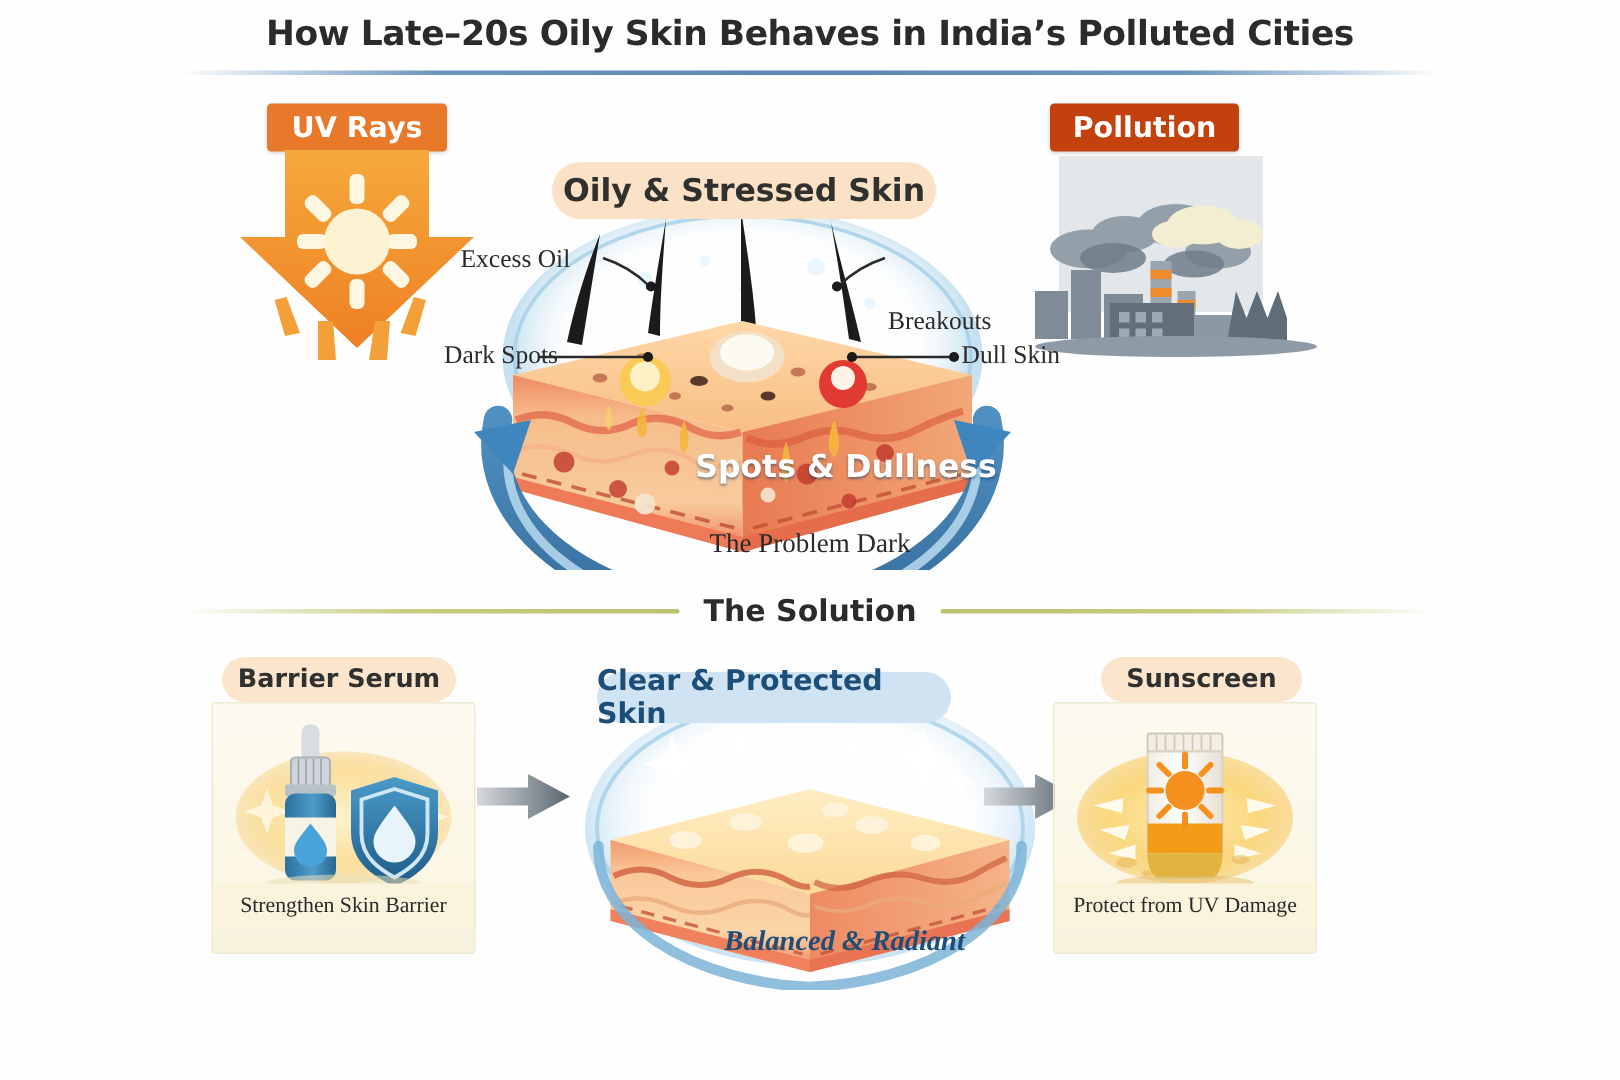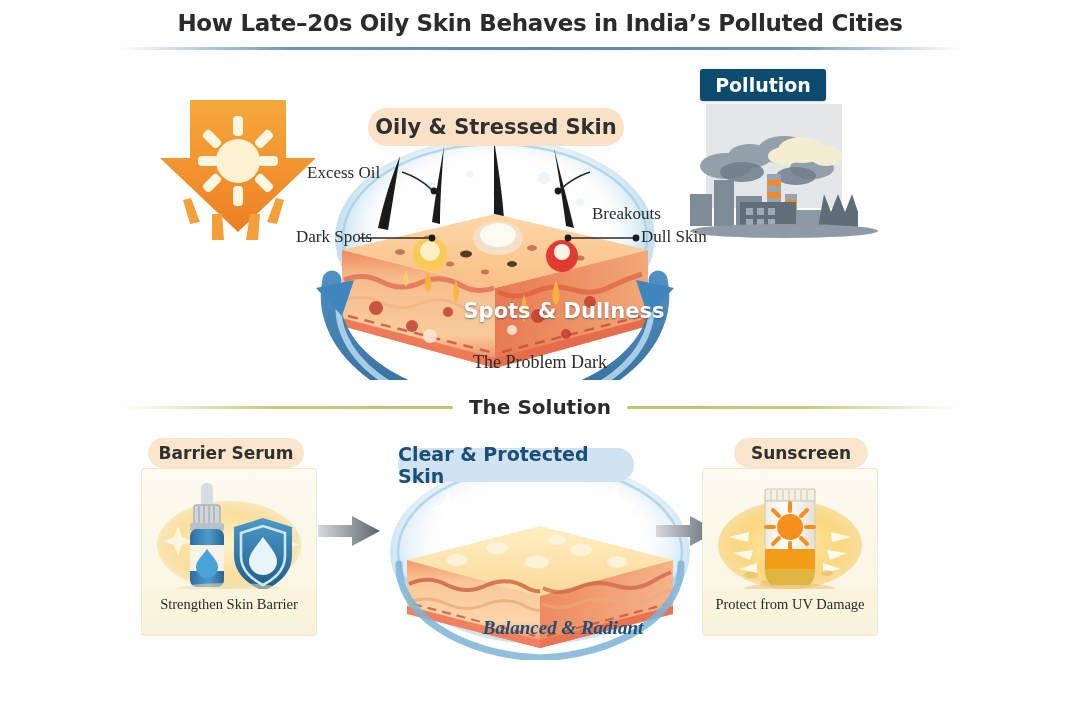--- a/index.html
+++ b/index.html
@@ -15,21 +15,21 @@
        background:linear-gradient(90deg,rgba(110,150,190,0) 0%,#6d96be 20%,#5d87b2 50%,#6d96be 80%,rgba(110,150,190,0) 100%);
        border-radius:2px;}
 
   
   .pill{position:absolute;display:flex;align-items:center;justify-content:center;
         font-family:"DejaVu Sans", sans-serif;font-weight:bold;}
 
   .uv-pill{left:178px;top:69px;width:120px;height:32px;background:#e8792b;
            color:#fff;font-size:19px;border-radius:3px;
            box-shadow:0 1px 3px rgba(0,0,0,.18);}
-  .poll-pill{left:700px;top:69px;width:126px;height:32px;background:#0c4a6e;
+  .poll-pill{left:700px;top:69px;width:126px;height:32px;background:#c2410c;
            color:#fff;font-size:19px;border-radius:3px;
            box-shadow:0 1px 3px rgba(0,0,0,.18);}
 
   .oily-pill{left:368px;top:108px;width:256px;height:38px;background:#fbe2c6;
            color:#30302f;font-size:21px;border-radius:19px;}
   .clear-pill{left:398px;top:448px;width:236px;height:34px;background:#cfe3f3;
            color:#1d4e78;font-size:19px;border-radius:17px;}
   .serum-pill{left:148px;top:438px;width:156px;height:30px;background:#fbe6cd;
            color:#30302f;font-size:17px;border-radius:15px;}
   .sun-pill{left:734px;top:438px;width:134px;height:30px;background:#fbe6cd;
@@ -88,20 +88,21 @@
         font-size:19px;color:#1d4e78;padding-left:23px;}
 </style>
 </head>
 <body>
 
 <div class="page">
 
   <div class="title">How Late–20s Oily Skin Behaves in India’s Polluted Cities</div>
   <div class="title-rule"></div>
 
+  <div class="pill uv-pill">UV Rays</div>
   <div class="uv-group">
     <svg width="176" height="150" viewBox="0 0 176 150">
       <defs>
         <linearGradient id="uvg" x1="0" y1="0" x2="0" y2="1">
           <stop offset="0%" stop-color="#f6a93b"></stop>
           <stop offset="100%" stop-color="#ee7f24"></stop>
         </linearGradient>
       </defs>
 
       <path d="M40 4 H136 V62 H166 L88 136 L10 62 H40 Z" fill="url(#uvg)"></path>

